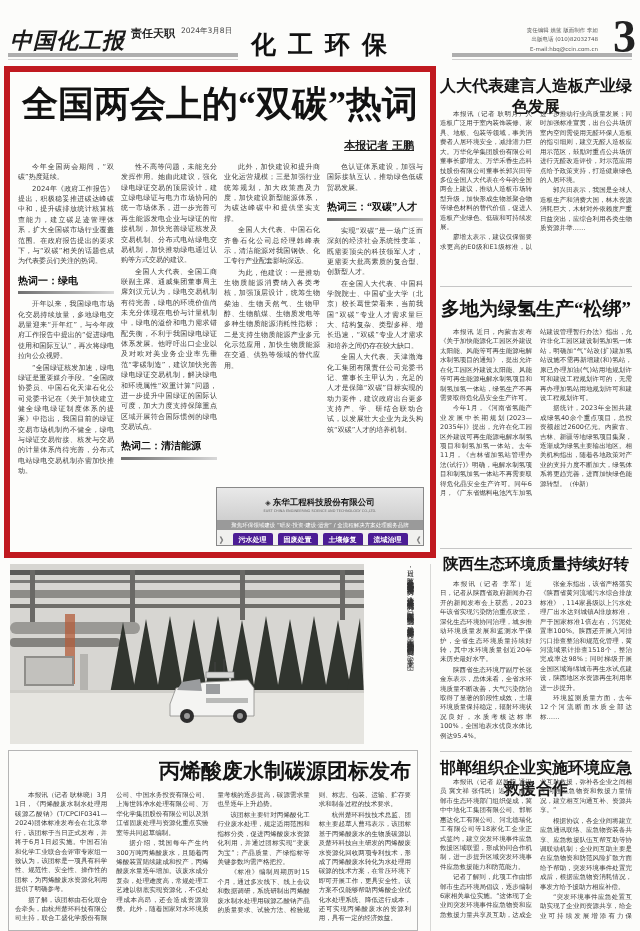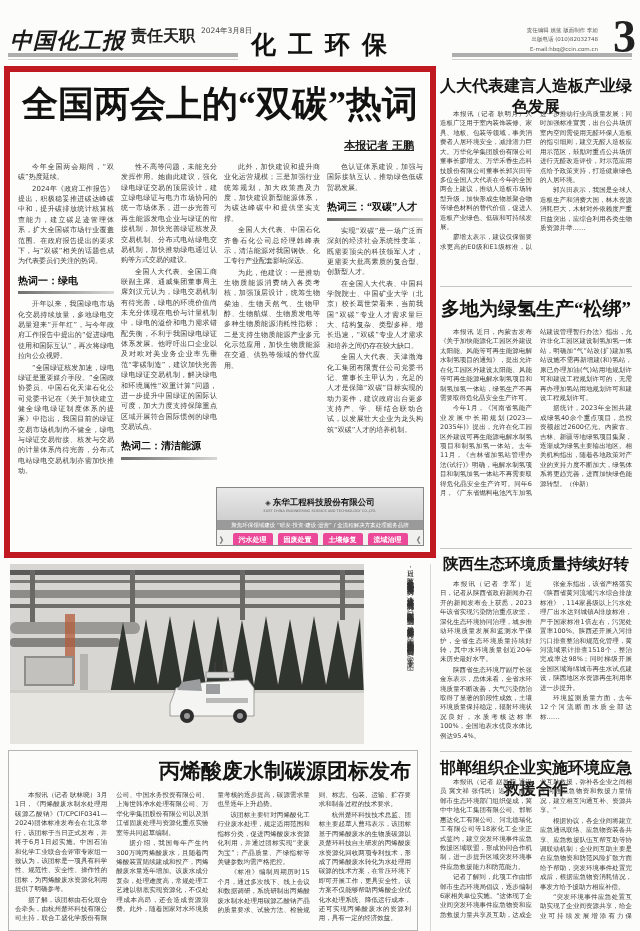--- a/index.html
+++ b/index.html
@@ -2,21 +2,21 @@
 <html><head>
 <meta charset="utf-8">
 <style>
   html,body{margin:0;padding:0;background:#ffffff;}
   .page{position:relative;width:640px;height:931px;background:#fcfcfa;overflow:hidden;
         font-family:"DejaVu Sans",sans-serif;color:#333;}
   
   .masthead{position:absolute;left:10px;top:26px;display:flex;gap:6px;}
   .paper-name{font-family:"Liberation Serif",serif;font-style:italic;font-weight:bold;
               font-size:22px;color:#1a1a1a;letter-spacing:1px;}
-  .slogan{font-weight:bold;font-size:16px;color:#222;margin-bottom:14px;}
+  .slogan{font-weight:bold;font-size:11px;color:#222;margin-bottom:14px;}
   .issue-date{font-size:7.5px;color:#444;margin-bottom:14px;}
   .section-title{position:absolute;left:240px;top:28px;width:170px;text-align:center;
                  font-family:"Liberation Serif",serif;font-weight:bold;font-size:25px;
                  letter-spacing:12px;color:#111;}
   .head-info{position:absolute;right:42px;top:26px;text-align:right;font-size:5.5px;
              color:#555;line-height:1.7;}
   .page-num{position:absolute;right:4px;top:10px;font-family:"Liberation Serif",serif;
             font-weight:bold;font-size:46px;color:#222;}
   .rule{position:absolute;background:#aeaeae;}
   .rule.thin{background:#cfcfcf;}
@@ -38,21 +38,21 @@
   
   .ad-box{position:absolute;left:206px;top:415px;width:208px;height:59px;
           border:1px solid #888;background:#f0f0ee;box-sizing:border-box;overflow:hidden;}
   .ad-head{background:linear-gradient(#e9e9e9,#cfcfcf);text-align:center;padding:2px 0 7px;}
   .ad-company{font-weight:bold;font-size:8.5px;color:#1a1a1a;}
   .ad-logo{display:inline-block;margin-right:2px;color:#333;font-size:7px;}
   .ad-en{font-size:3.5px;color:#666;letter-spacing:0;}
   .ad-banner{background:#9a9a9a;color:#fff;font-size:5.5px;text-align:center;
              padding:1.5px 0;white-space:nowrap;overflow:hidden;}
   .ad-services{display:flex;justify-content:center;align-items:center;gap:5px;margin-top:3px;}
-  .ad-services .svc{background:#ec4899;color:#fff;font-size:7px;font-weight:bold;
+  .ad-services .svc{background:#4c1d95;color:#fff;font-size:7px;font-weight:bold;
                     padding:2px 6px;border-radius:2px;}
   .ad-arrow{color:#777;font-size:8px;font-weight:bold;}
   .ad-phones{text-align:center;font-size:5.5px;color:#555;margin-top:2px;}
   
   .photo-wrap{position:absolute;left:10px;top:564px;width:354px;height:180px;
               background:#d9d8d4;overflow:hidden;}
   .photo-caption{position:absolute;left:370px;top:564px;width:46px;height:180px;
                  writing-mode:vertical-rl;font-size:7px;line-height:1.75;color:#333;
                  letter-spacing:0.5px;overflow:hidden;text-align:justify;}
   

